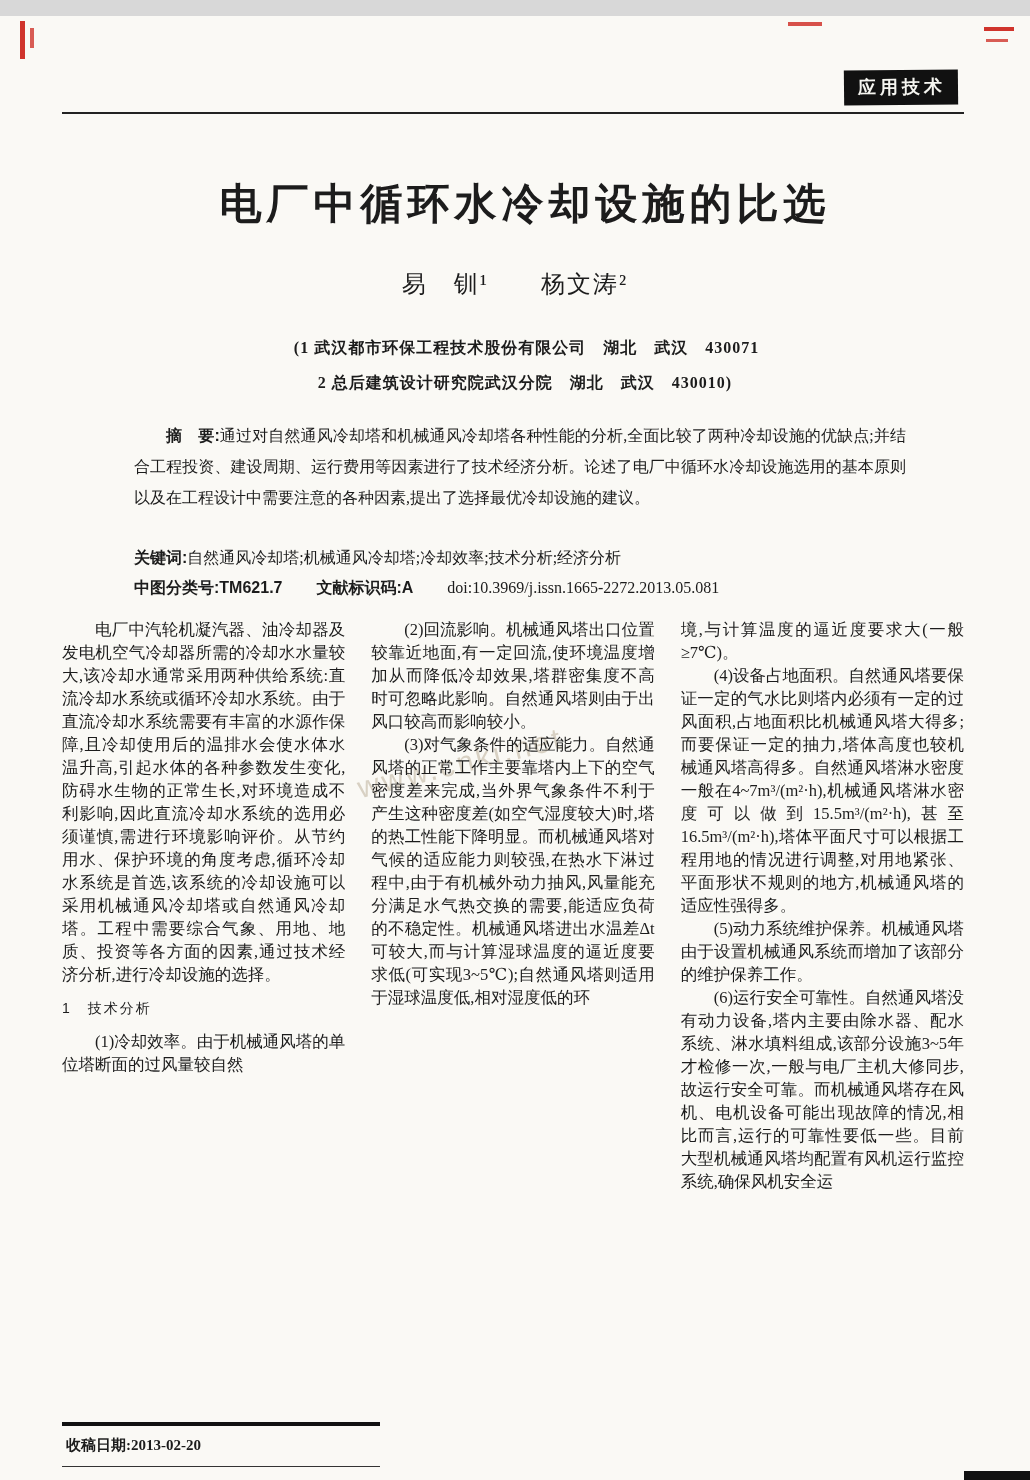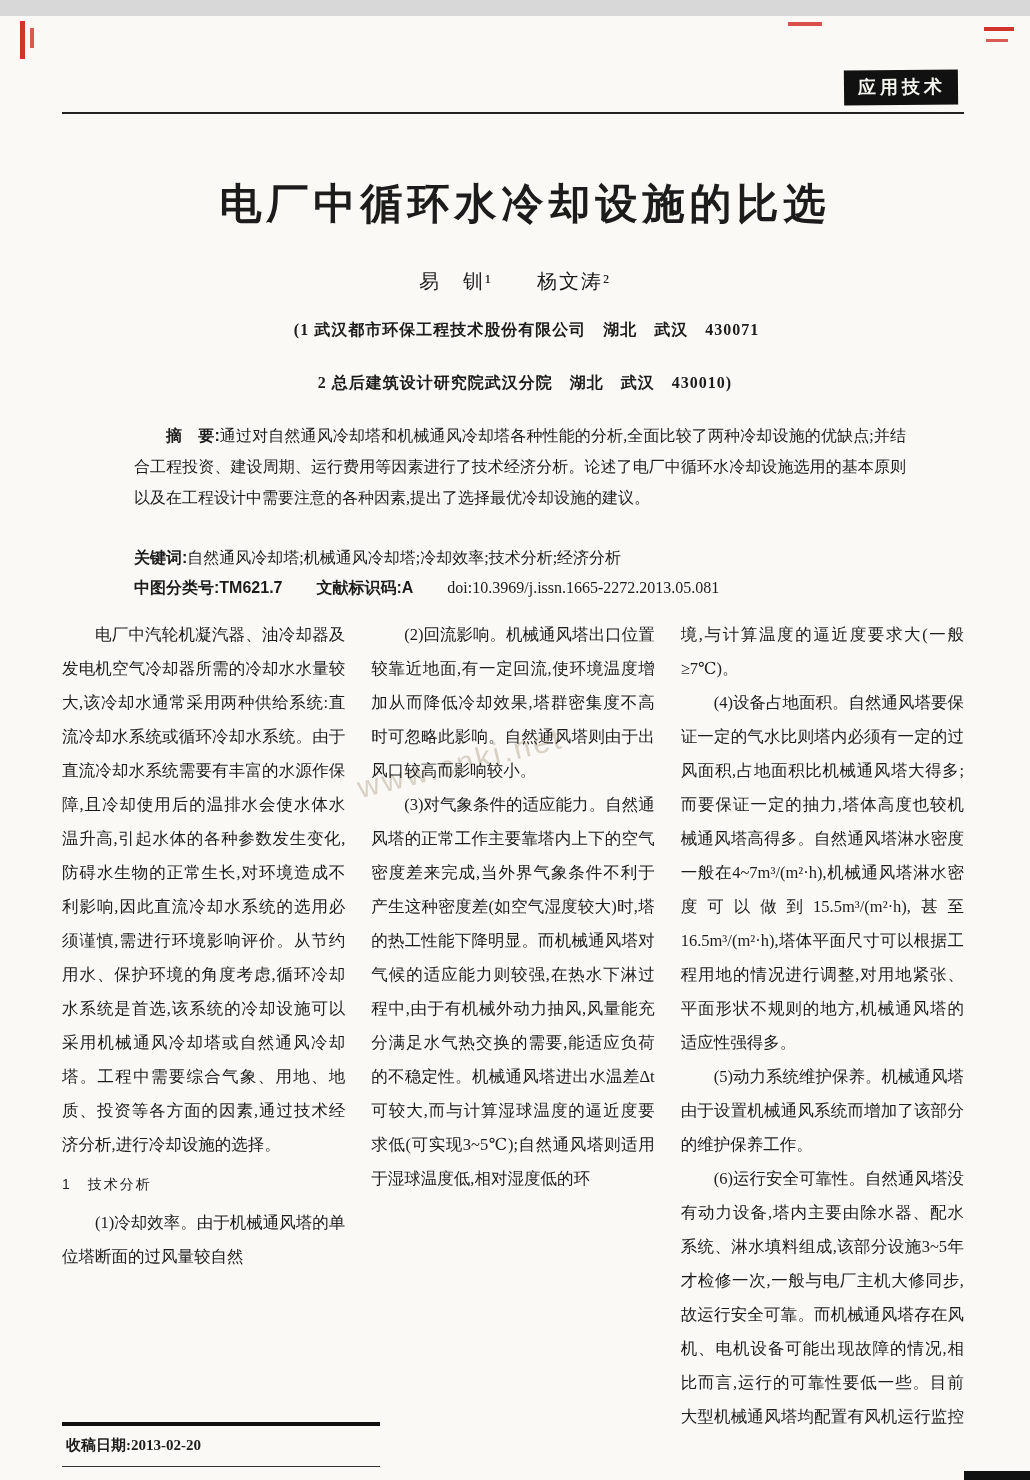--- a/index.html
+++ b/index.html
@@ -24,41 +24,41 @@
   }
   .header-rule{position:absolute;left:62px;right:66px;top:96px;height:2px;background:#222;}
   
   .title{
     position:absolute;left:0;right:0;top:160px;text-align:center;
     font-family:"Liberation Sans","DejaVu Sans",sans-serif;
     font-size:42px;font-weight:bold;letter-spacing:5px;margin:0;padding-left:20px;
   }
   .authors{
     position:absolute;left:0;right:0;top:252px;text-align:center;
-    font-size:20px;letter-spacing:2px;
+    font-size:24px;letter-spacing:2px;
   }
   .affil{position:absolute;left:0;right:0;text-align:center;font-size:16px;font-weight:600;letter-spacing:1px;}
-  .affil.l1{top:304px;padding-left:23px;}
+  .affil.l1{top:322px;padding-left:23px;}
   .affil.l2{top:357px;padding-left:20px;}
   
   .abstract{
     position:absolute;left:134px;width:772px;top:404px;
     font-size:16px;line-height:31px;text-align:justify;text-indent:2em;margin:0;
   }
   .b-label{font-family:"Liberation Sans","DejaVu Sans",sans-serif;font-weight:bold;}
   .keywords{position:absolute;left:134px;width:772px;top:532px;font-size:16px;}
   .metaline{position:absolute;left:134px;width:800px;top:562px;font-size:16px;}
   .metaline .gap{display:inline-block;width:34px;}
   
   .body-cols{
     position:absolute;left:62px;right:66px;top:602px;bottom:66px;
     display:flex;gap:26px;
   }
   .col{flex:1 1 0;overflow:hidden;}
-  .para{margin:0;font-size:16.5px;line-height:34px;text-align:justify;}
+  .para{margin:0;font-size:16.5px;line-height:23px;text-align:justify;}
   .para.indent{text-indent:2em;}
   .section-heading{
     font-family:"Liberation Sans","DejaVu Sans",sans-serif;
     font-size:14px;font-weight:normal;margin:14px 0 12px 0;letter-spacing:2px;
   }
   
   .watermark{
     position:absolute;left:355px;top:730px;transform:rotate(-14deg);
     font-size:30px;letter-spacing:3px;color:rgba(175,160,135,.45);
     font-family:"Liberation Sans","DejaVu Sans",sans-serif;pointer-events:none;

